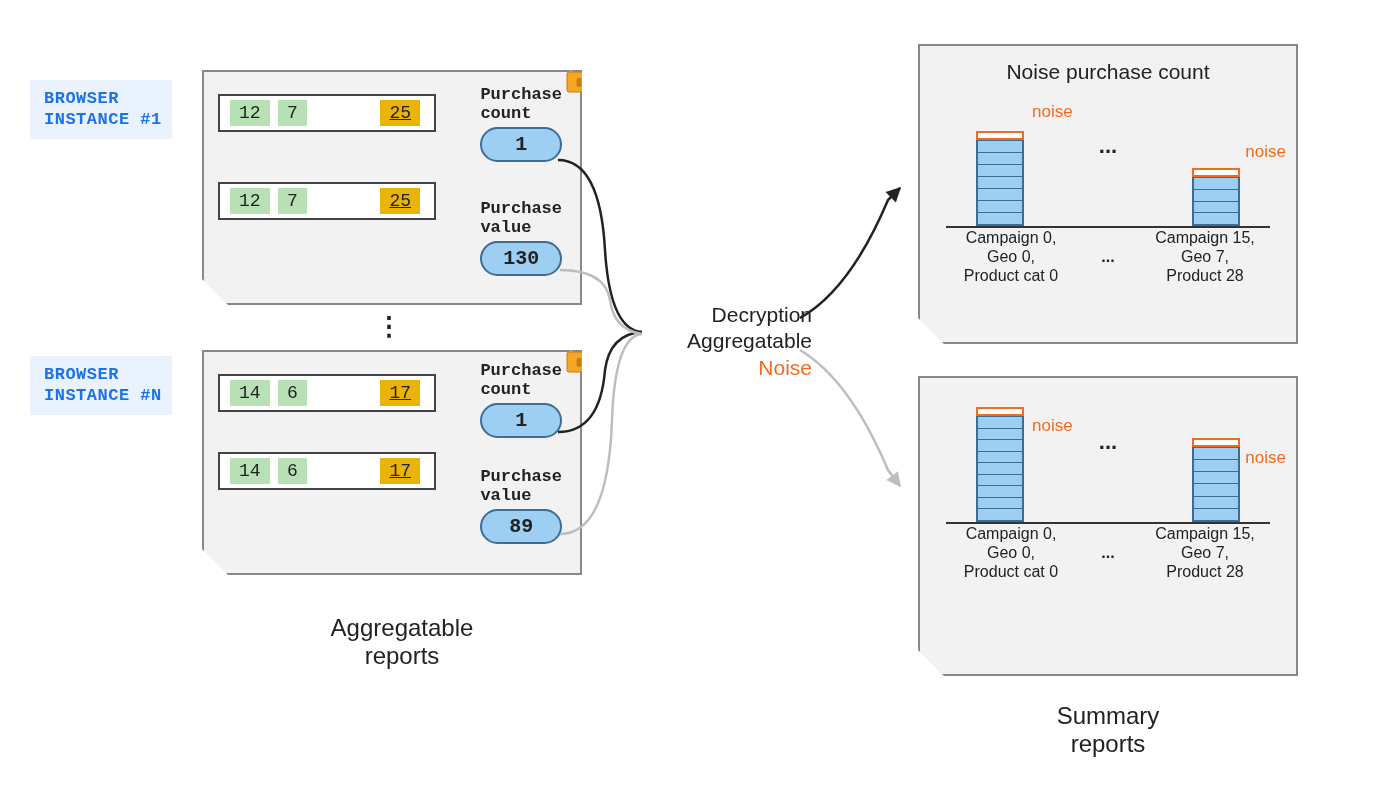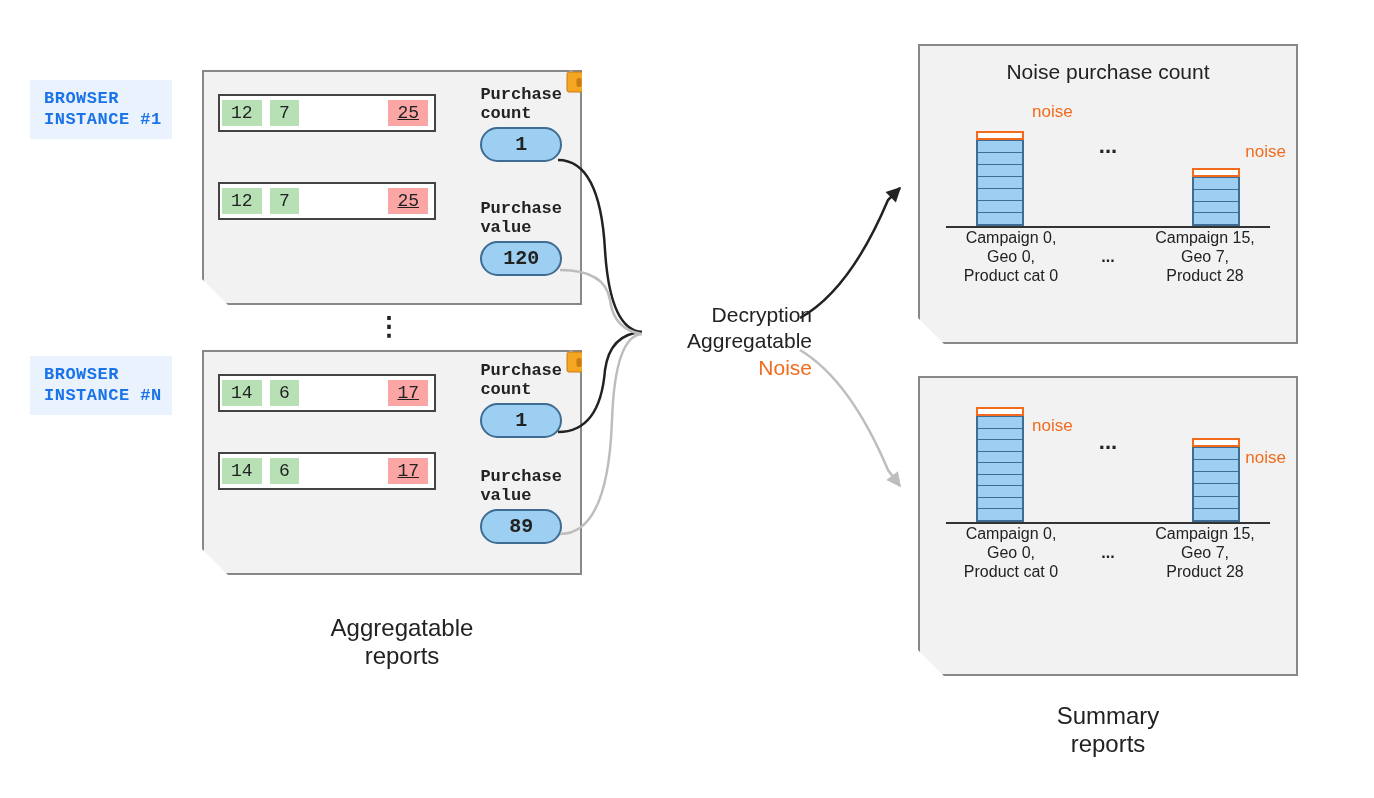--- a/index.html
+++ b/index.html
@@ -37,33 +37,33 @@
     position: absolute;
     top: -14px;
     right: -14px;
   }
   .key-row { margin-bottom: 28px; }
   .key-box {
     display: inline-block;
     vertical-align: middle;
     border: 2px solid #444;
     background: #fff;
-    padding: 4px 2px;
+    padding: 4px 10px;
     width: 218px;
   }
   .chip {
     display: inline-block;
     font-family: "Courier New", monospace;
     font-size: 18px;
     padding: 3px 9px;
     margin-right: 4px;
     vertical-align: middle;
   }
   .chip.green { background: #b7e1b5; }
-  .chip.yellow { background: #fca5a5; text-decoration: underline; float:right;}
+  .chip.yellow { background: #eab308; text-decoration: underline; float:right;}
   .metric {
     display: inline-flex;
     flex-direction: column;
     vertical-align: middle;
     margin-left: 12px;
   }
   .metric-label {
     font-family: "Courier New", monospace;
     font-weight: 700;
     font-size: 17px;
@@ -154,21 +154,21 @@
   </div>
   <div class="key-row" style="margin-top:50px">
     <div class="key-box">
       <span class="chip green">12</span>
       <span class="chip green">7</span>
       <span class="chip yellow">25</span>
     </div>
     <div class="metric" style="position:absolute; right:18px; top:128px;">
       <div class="metric-label" style="white-space:pre-line">Purchase
 value</div>
-      <div class="pill">120</div>
+      <div class="pill">130</div>
     </div>
   </div>
 </div>
 
 <div class="vdots" style="left:376px; top:320px">⋮</div>
 
 <div class="report-card small" style="left:202px; top:350px">
   <span class="lock">
     <svg width="30" height="36">
         <rect x="3" y="14" width="24" height="20" rx="2" fill="#f5a623" stroke="#c77d12" stroke-width="1"></rect>

